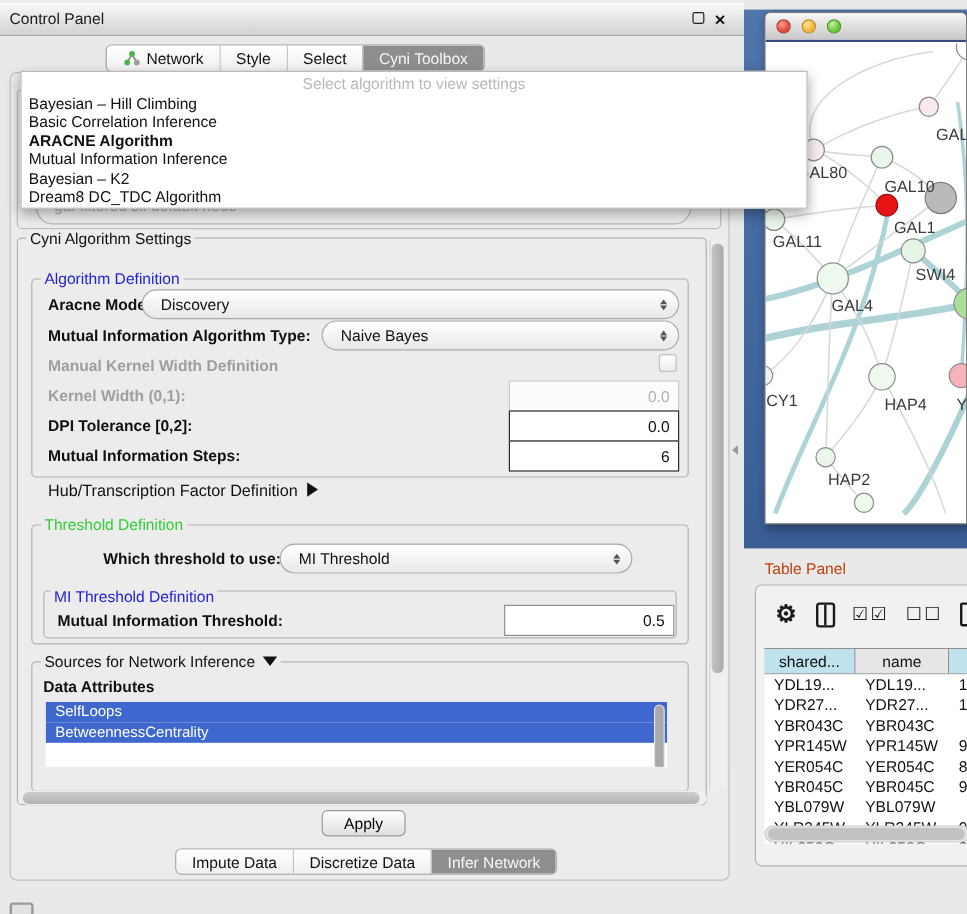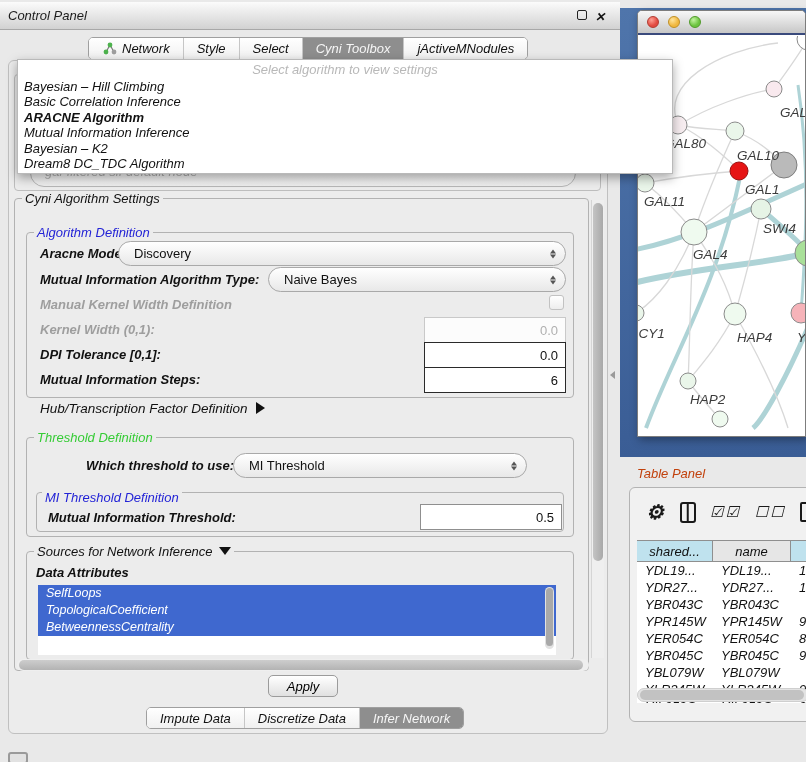--- a/index.html
+++ b/index.html
@@ -1,18 +1,18 @@
 <!DOCTYPE html>
 <html><head>
 <meta charset="utf-8">
 <style>
   * { margin:0; padding:0; box-sizing:border-box; }
   html,body { width:806px; height:762px; overflow:hidden; }
   body { background:#e9e9e9; font-family:"Liberation Sans", sans-serif; position:relative; color:#111; }
-  .abs { position:absolute;font-style:italic; }
+  .abs { position:absolute; }
 
   
   .cp-titlebar { left:0; top:2px; width:620px; height:28px;
     background:linear-gradient(#fbfbfb,#d2d2d2); border-bottom:1px solid #a8a8a8;
     display:flex; align-items:center; }
   .cp-title { font-size:13px; color:#1c1c1c; margin-left:8px; }
   .win-btn { position:absolute; top:8px; font-size:12px; color:#111; line-height:12px; cursor:default; }
   .float-ic { width:10px; height:10px; border:1.5px solid #222; border-radius:2px; }
   .close-ic { font-weight:bold; }
 
@@ -65,21 +65,21 @@
   .field.dis { border:1px solid #c9c9c9; color:#b0b0b0; background:#fcfcfc; }
 
   .checkbox { position:absolute; width:15px; height:15px; border:1px solid #c2c2c2; border-radius:3px;
     background:linear-gradient(#ffffff,#ededed); }
 
   .tri-right { display:inline-block; width:0; height:0; border-top:6px solid transparent;
     border-bottom:6px solid transparent; border-left:9px solid #111; margin-left:8px; vertical-align:-1px; }
   .tri-down { display:inline-block; width:0; height:0; border-left:6px solid transparent;
     border-right:6px solid transparent; border-top:8px solid #111; margin-left:6px; vertical-align:1px; }
 
-  .attr-list { left:38px; top:585px; width:518px; height:70px; background:#ffffff; overflow:hidden; }
+  .attr-list { left:38px; top:585px; width:518px; height:54px; background:#ffffff; overflow:hidden; }
   .attr-item { height:17px; line-height:17px; font-size:12.5px; color:#ffffff; padding-left:8px; }
   .attr-item.sel { background:#3f68cf; }
   .list-scroll { position:absolute; right:2px; top:2px; width:9px; height:62px; background:#e2e2e2; border-radius:5px; }
   .list-thumb { position:absolute; left:1px; top:1px; width:7px; height:58px; background:#a9a9a9; border-radius:4px; }
 
   .vscroll { left:591px; top:200px; width:13px; height:458px; background:#efefef; border-left:1px solid #d5d5d5; }
   .vthumb { position:absolute; left:1px; top:3px; width:10px; height:358px; border-radius:5px;
     background:linear-gradient(90deg,#c4c4c4,#a9a9a9); }
   .hscroll { left:17px; top:659px; width:572px; height:12px; background:#efefef; border-radius:6px; }
   .hthumb { position:absolute; left:2px; top:1px; width:564px; height:10px; border-radius:5px;
@@ -154,23 +154,20 @@
     </div>
     <div class="tab">
       <span>Style</span>
     </div>
     <div class="tab">
       <span>Select</span>
     </div>
     <div class="tab sel">
       <span>Cyni Toolbox</span>
     </div>
-    <div class="tab">
-      <span>jActiveMNodules</span>
-    </div>
   </div>
 
 <div class="abs outer-panel"></div>
 
 <div class="abs ghost-group"></div>
 <div class="abs ghost-combo">gal-filtered sif default node</div>
 <div class="abs focus-combo"></div>
 
 <div class="abs dropdown">
   <div class="dd-placeholder">Select algorithm to view settings</div>
@@ -207,21 +204,21 @@
       <i class="dn"></i>
     </span>
 </div>
 
 <div class="abs lbl dis" style="left:40px; top:297px; z-index:3;">Manual Kernel Width Definition</div>
 <div class="checkbox" style="left:549px; top:295px; z-index:3;"></div>
 
 <div class="abs plain" style="left:40px; top:322px; color:#9e9e9e; font-weight:bold; z-index:3;">Kernel Width (0,1):</div>
 <div class="field dis" style="left:424px; top:317px; width:142px; height:23px; z-index:3;">0.0</div>
 
-<div class="abs lbl" style="left:40px; top:347px; z-index:3;">DPI Tolerance [0,1]:</div>
+<div class="abs lbl" style="left:40px; top:347px; z-index:3;">DPI Tolerance [0,2]:</div>
 <div class="field" style="left:424px; top:342px; width:142px; height:23px; z-index:3;">0.0</div>
 
 <div class="abs lbl" style="left:40px; top:372px; z-index:3;">Mutual Information Steps:</div>
 <div class="field" style="left:424px; top:367px; width:142px; height:23px; z-index:3;">6</div>
 
 <div class="abs plain" style="left:40px; top:401px; font-size:13.5px; z-index:3;">
   <span>Hub/Transcription Factor Definition</span><span class="tri-right"></span>
 </div>
 
 <div class="abs group" style="left:26px; top:437px; width:548px; height:100px; z-index:2;"></div>
@@ -242,21 +239,20 @@
 <div class="field" style="left:420px; top:504px; width:142px; height:23px; border-width:1px; border-color:#8f8f8f; z-index:3;">0.5</div>
 
 <div class="abs group" style="left:26px; top:551px; width:548px; height:109px; z-index:2;"></div>
 <div class="abs legend" style="left:34px; top:544px;">
   <span>Sources for Network Inference</span><span class="tri-down"></span>
 </div>
 <div class="abs lbl" style="left:36px; top:565px; z-index:3;">Data Attributes</div>
 <div class="abs attr-list" style="z-index:3;" id="attr-list">
 
 <div class="attr-item sel">SelfLoops</div>
-    <div class="attr-item sel">TopologicalCoefficient</div>
     <div class="attr-item sel">BetweennessCentrality</div>
     <div class="list-scroll">
       <div class="list-thumb"></div>
     </div>
   </div>
 
 <div class="abs vscroll" style="z-index:4;">
     <div class="vthumb"></div>
   </div>
 <div class="abs hscroll" style="z-index:4;">

